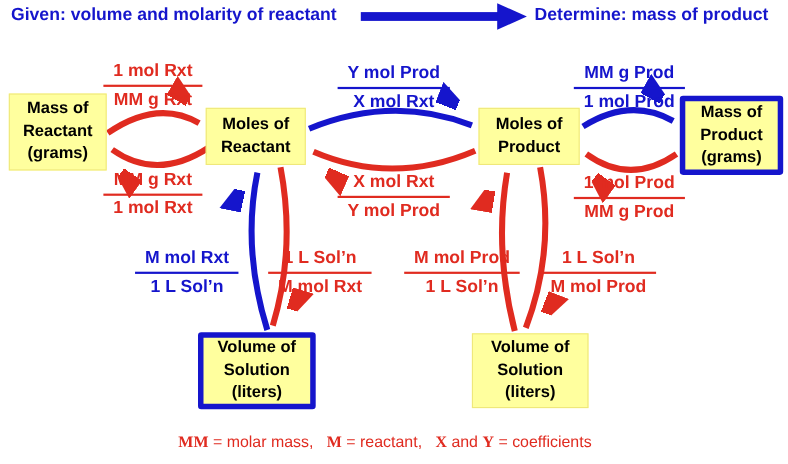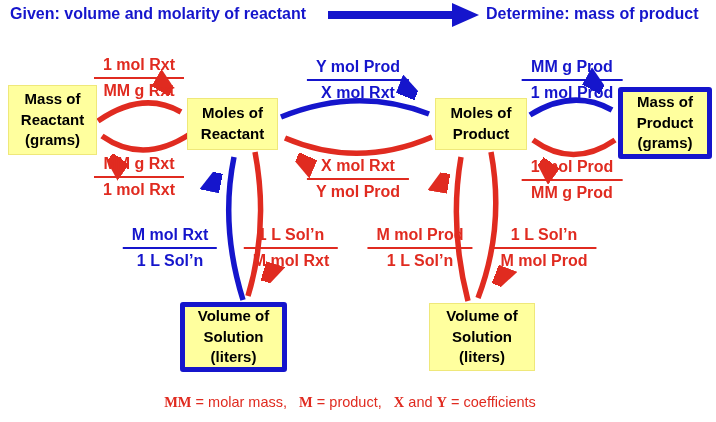--- a/index.html
+++ b/index.html
@@ -162,15 +162,15 @@
     <span class="bar"></span>
     <span class="den">1 L Sol’n</span>
   </div>
 
   <div class="frac red" style="left:544px;top:225px;">
     <span class="num">1 L Sol’n</span>
     <span class="bar"></span>
     <span class="den">M mol Prod</span>
   </div>
 
-  <div id="legend"><span class="b">MM</span><span> = molar mass,   </span><span class="b">M</span><span> = product,   </span><span class="b">X</span><span> and </span><span class="b">Y</span><span> = coefficients</span></div>
+  <div id="legend"><span class="b">MM</span><span> = molar mass,   </span><span class="b">M</span><span> = reactant,   </span><span class="b">X</span><span> and </span><span class="b">Y</span><span> = coefficients</span></div>
 
 </div>
 
 </body></html>

